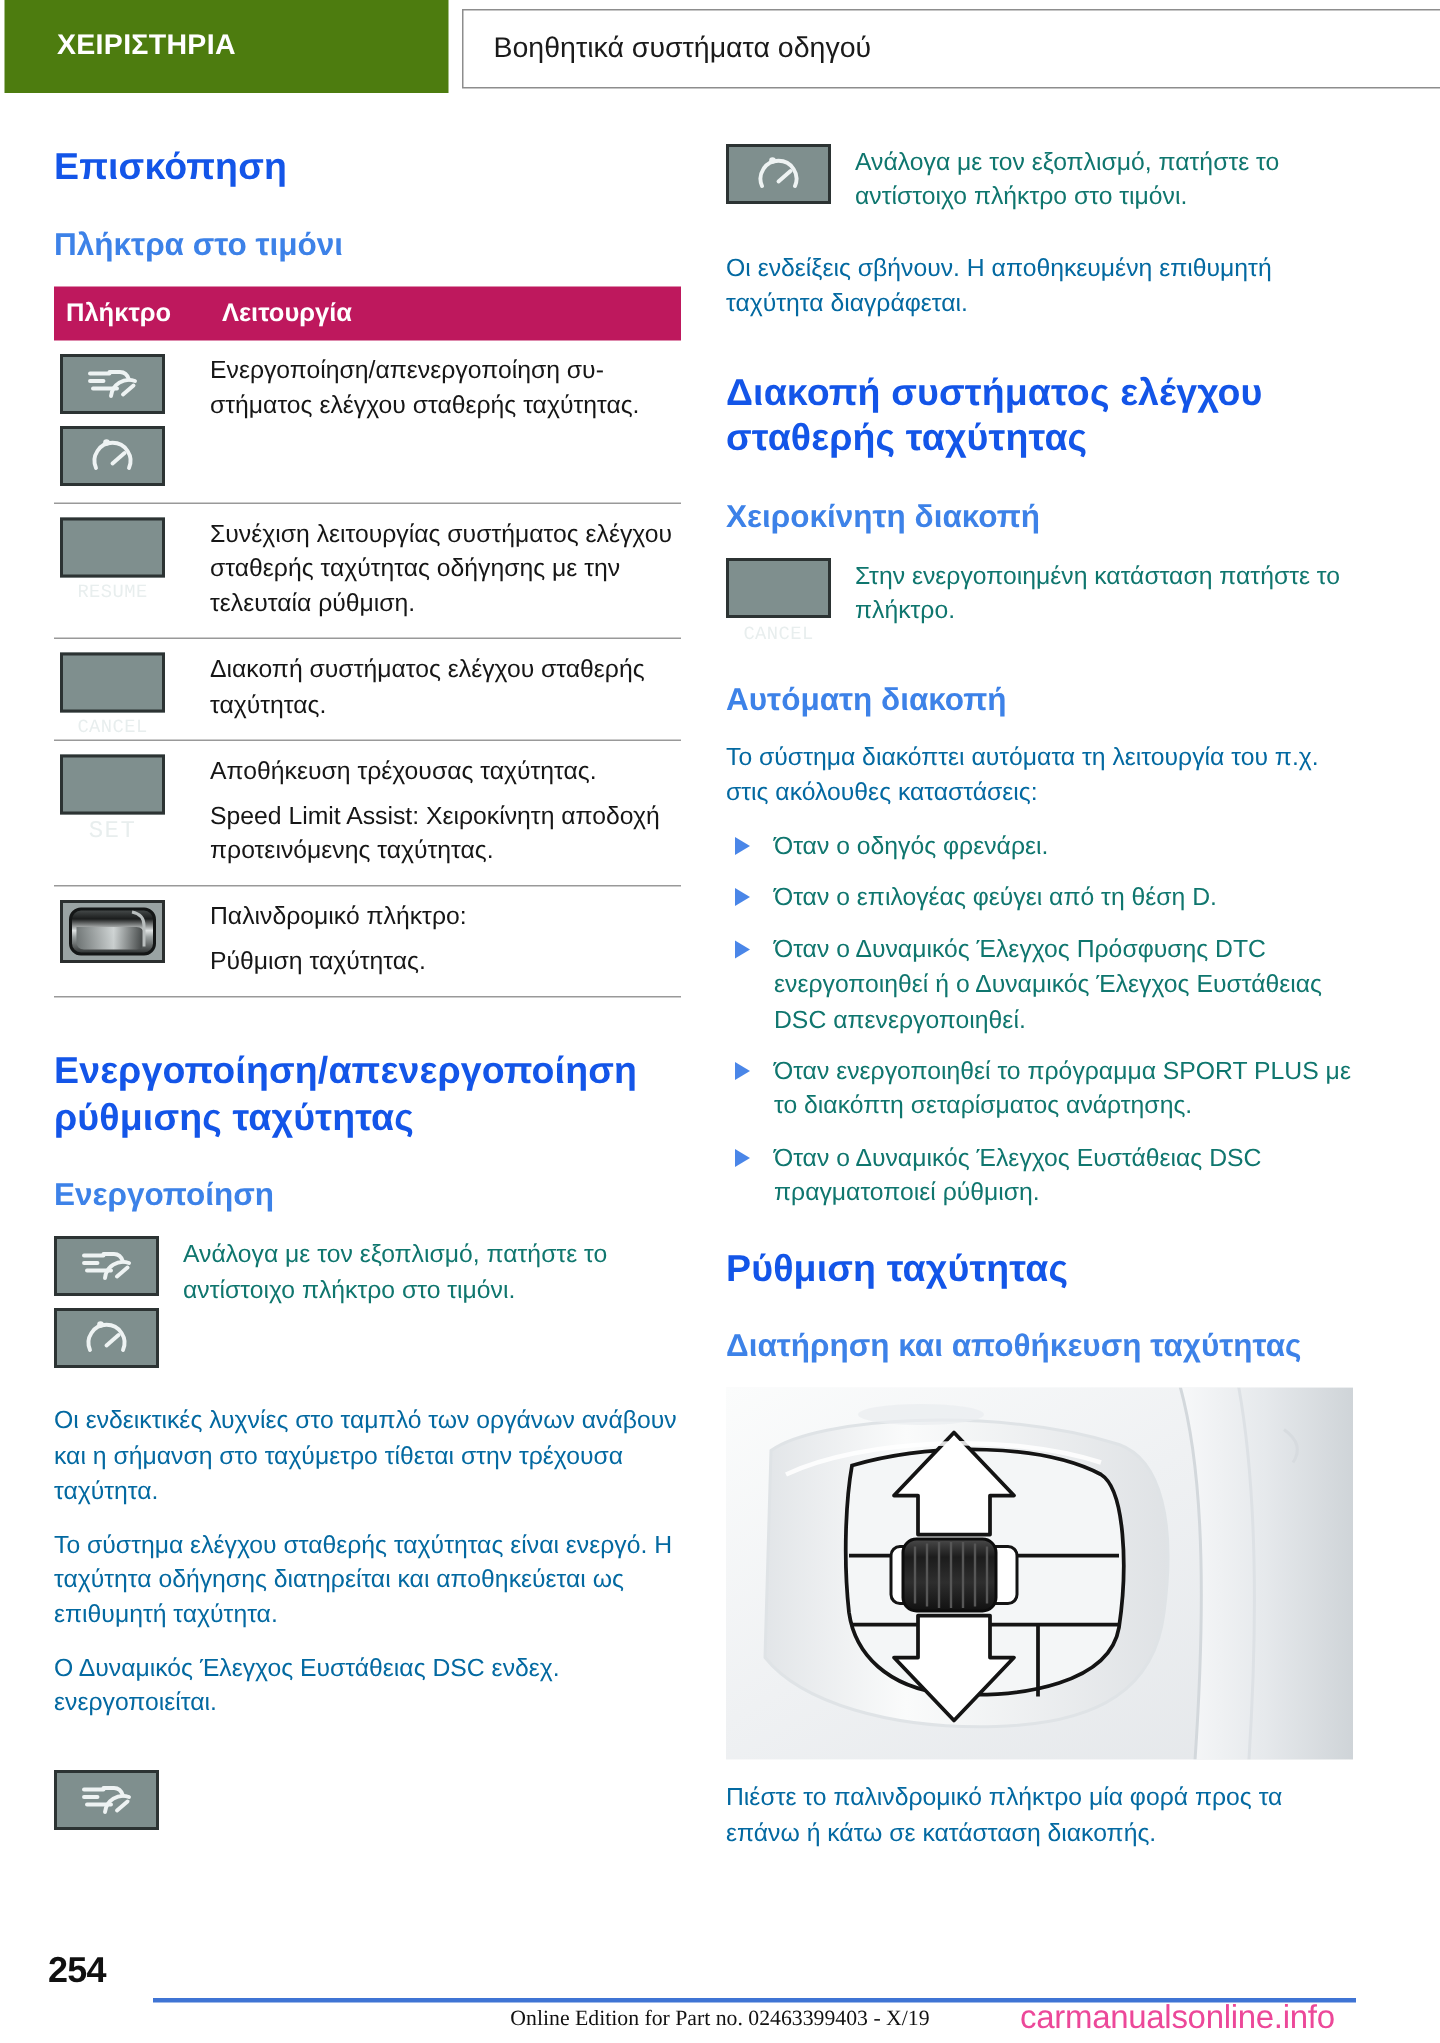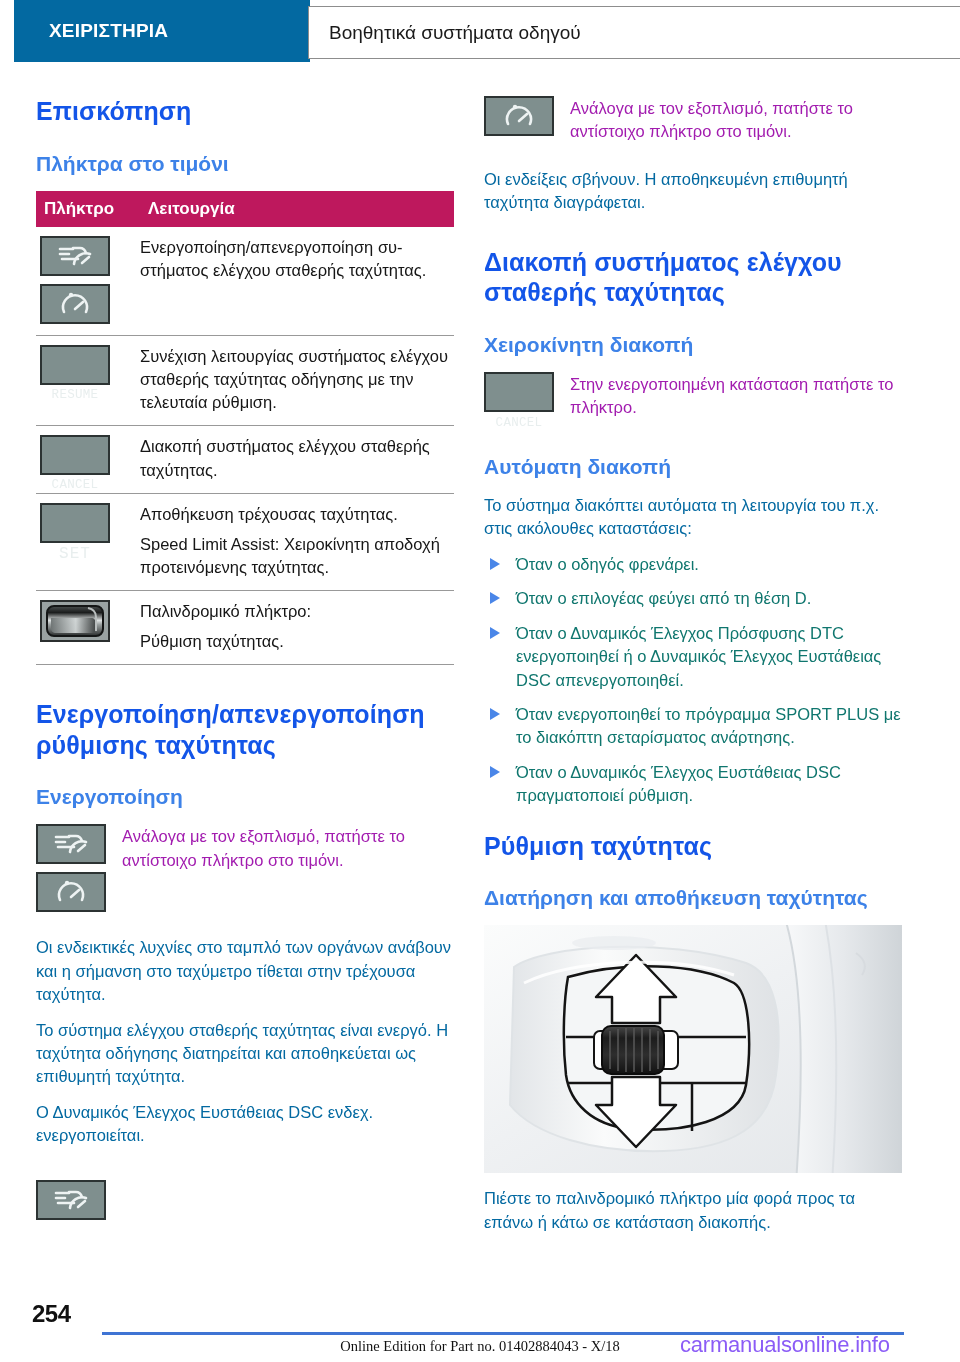--- a/index.html
+++ b/index.html
@@ -17,23 +17,23 @@
   }
 
   
   .header {
     position: absolute;
     left: 0; top: 0;
     width: 960px; height: 62px;
   }
   .header-tab {
     position: absolute;
-    left: 14px; top: 0;
+    left: 3px; top: 0;
     width: 296px; height: 62px;
-    background: #0369a1;
+    background: #4d7c0f;
     display: flex;
     align-items: center;
   }
   .header-tab-label {
     color: #ffffff;
     font-size: 19px;
     font-weight: bold;
     letter-spacing: 0.2px;
     margin-left: 35px;
   }
@@ -150,21 +150,21 @@
 
   
   .iconrow {
     display: flex;
     align-items: flex-start;
     gap: 16px;
     margin-bottom: 4px;
   }
   .iconrow .txt {
     font-size: 16.5px;
-    color: #a21caf;
+    color: #0f766e;
     line-height: 1.42;
     padding-top: 1px;
     flex: 1;
   }
   .iconcol { width: 70px; flex: 0 0 70px; }
 
   
   ul.bullets { list-style: none; margin: 4px 0 0 0; padding: 0; }
   ul.bullets li {
     position: relative;
@@ -220,21 +220,21 @@
     width: 960px;
     text-align: center;
     font-size: 14.5px;
     color: #111;
     font-family: "Liberation Serif", serif;
   }
   .watermark {
     position: absolute;
     left: 680px; top: 1332px;
     font-size: 22px;
-    color: #8b5cf6;
+    color: #ec4899;
     letter-spacing: -0.2px;
     font-family: "Liberation Sans", sans-serif;
   }
 </style>
 </head>
 <body>
 
 <div class="page">
 
   <div class="header">
@@ -511,17 +511,17 @@
         <ellipse cx="130" cy="18" rx="42" ry="7" fill="#e9ecef" opacity="0.7"></ellipse>
       </svg>
     </div>
 
     <p class="body">Πιέστε το παλινδρομικό πλήκτρο μία φορά προς τα επάνω ή κάτω σε κατάσταση διακοπής.</p>
   </div>
 
   <div class="footer">
     <div class="pageno">254</div>
     <div class="footrule"></div>
-    <div class="footnote">Online Edition for Part no. 01402884043 - X/18</div>
+    <div class="footnote">Online Edition for Part no. 02463399403 - X/19</div>
   </div>
   <div class="watermark">carmanualsonline.info</div>
 
 </div>
 
 </body></html>

